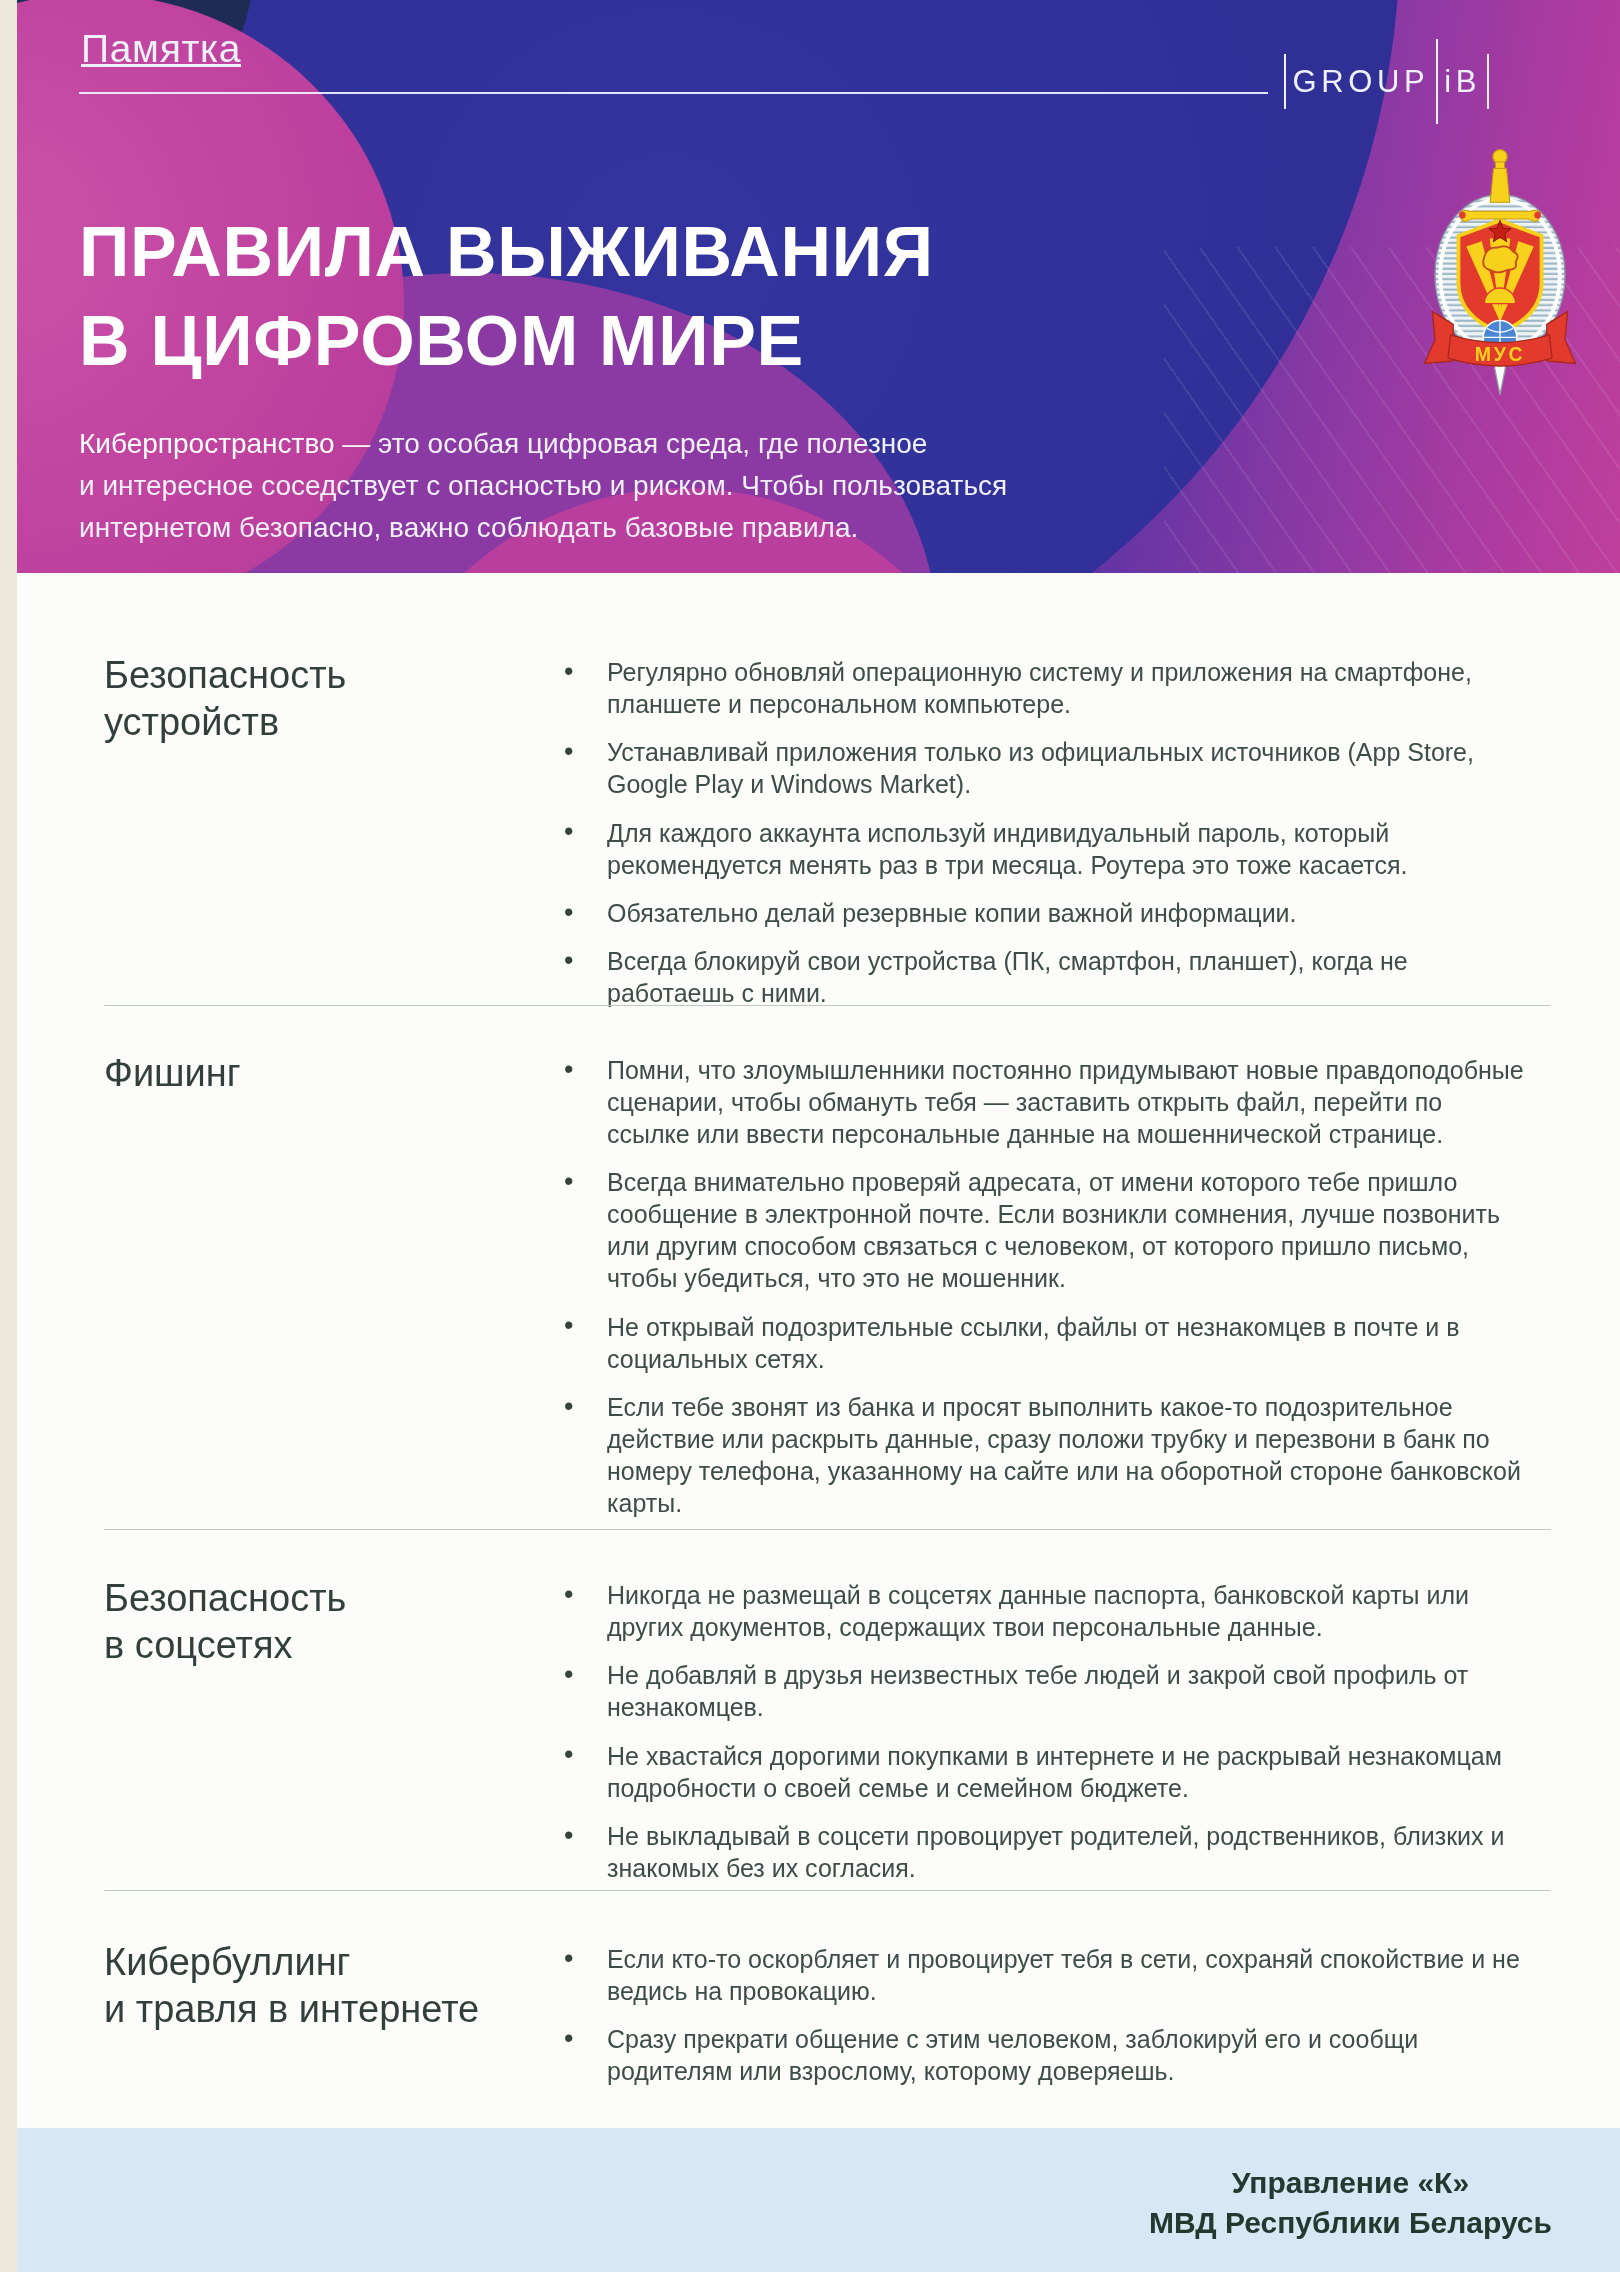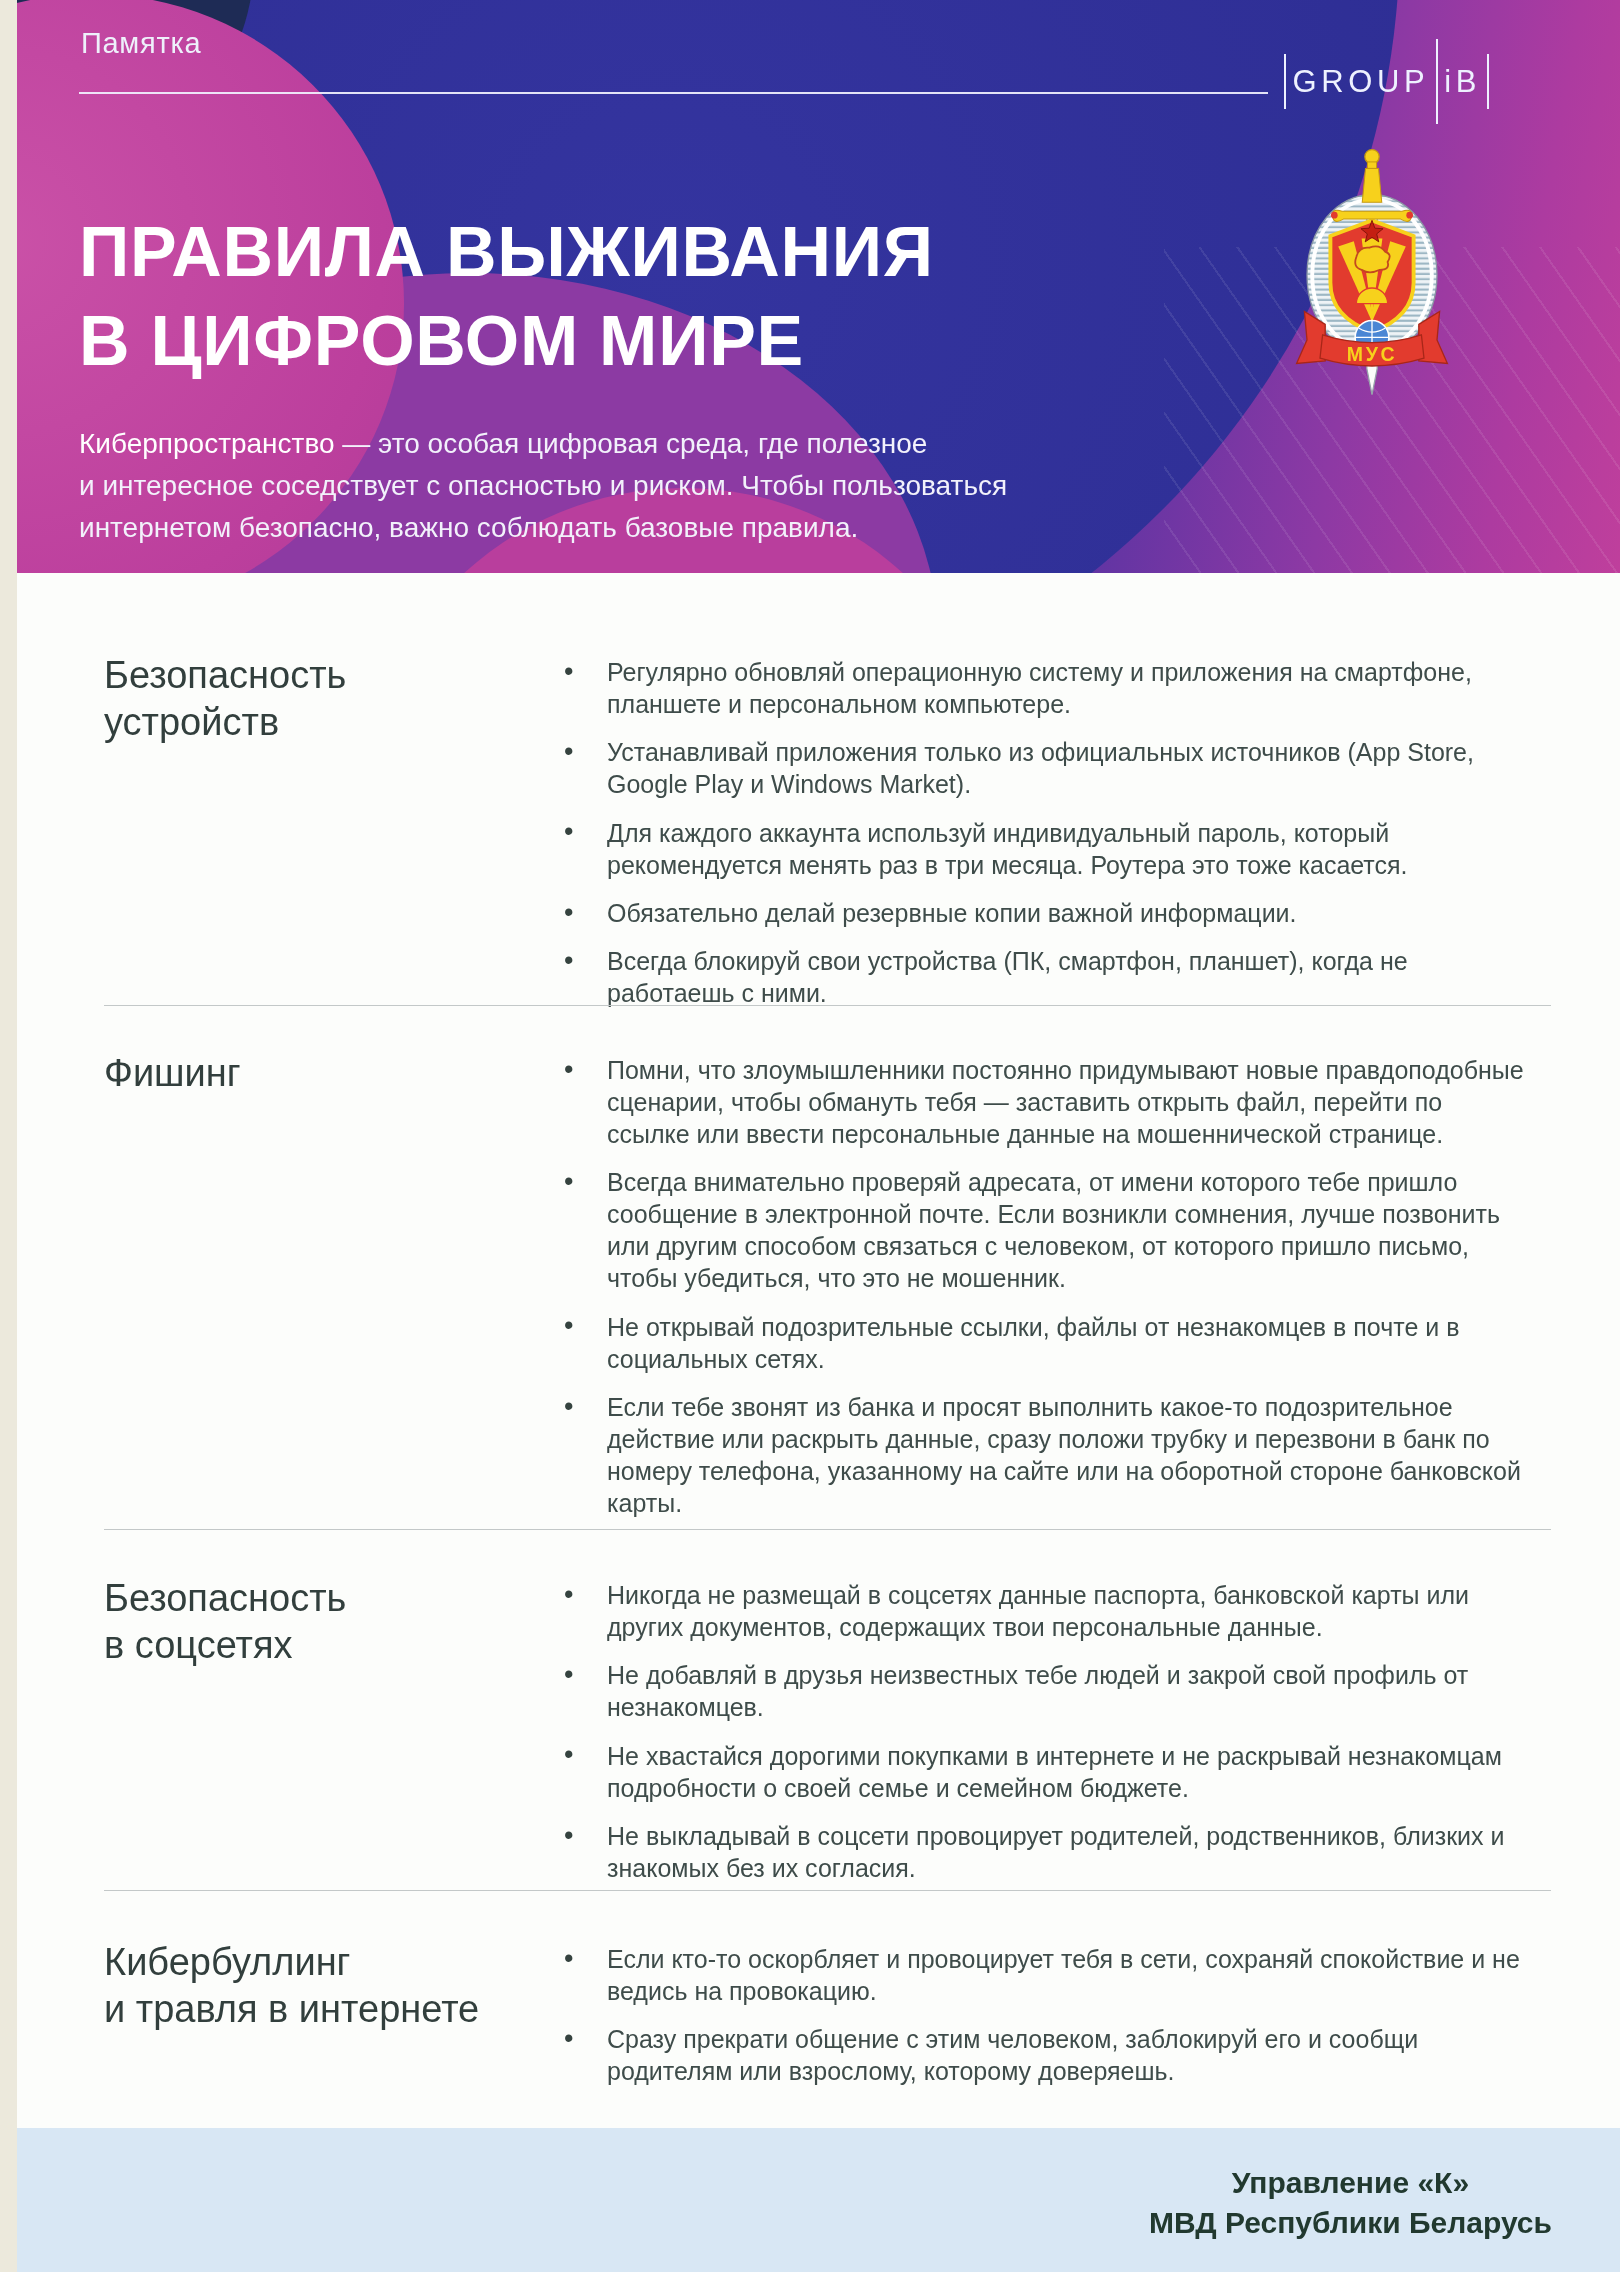--- a/index.html
+++ b/index.html
@@ -21,21 +21,21 @@
   .blob-navy{left:-228px;top:-879px;width:1628px;height:1628px;
     background:radial-gradient(circle at 55% 70%, #34349f 0%, #2e2e94 60%, #2a2b84 100%);}
   .blob-purple{left:0px;top:273px;width:938px;height:729px;background:#8c3aa3;}
   .blob-pink-bottom{left:358px;top:488px;width:651px;height:651px;background:#b93e9d;}
   .blob-pink-left{left:-221px;top:-6.5px;width:625px;height:619px;
     background:radial-gradient(circle at 35% 40%, #ca51a7 0%, #bc3f9d 70%, #b13a97 100%);}
   .banner-hatch{
     position:absolute;right:0;top:247px;width:456px;height:326px;opacity:.25;
     background:repeating-linear-gradient(55deg, transparent 0 29px, rgba(255,255,255,.35) 29px 31px);
   }
-  .memo-tag{position:absolute;left:81px;top:27px;font-size:29px;color:#eef0fb;letter-spacing:0.7px;}
+  .memo-tag{position:absolute;left:81px;top:27px;font-size:39px;color:#eef0fb;letter-spacing:0.7px;text-decoration:underline;}
   .memo-rule{position:absolute;left:79px;top:92px;width:1189px;height:2px;background:rgba(242,242,255,.92);}
 
   
   .gib{position:absolute;left:1284px;top:38px;height:87px;display:flex;align-items:center;color:#eef1ff;}
   .gib .bar{display:inline-block;width:2px;background:#eef1ff;}
   .gib .b1{height:55px;margin-right:6.5px;}
   .gib .b2{height:85px;margin:0 6.5px;}
   .gib .b3{height:55px;margin-left:6.5px;}
   .gib .gtxt{font-size:31px;font-weight:300;letter-spacing:4.6px;line-height:1;}
 
@@ -43,21 +43,21 @@
     position:absolute;left:79px;top:161px;width:1237px;
     font-size:70px;font-weight:700;line-height:1.27;letter-spacing:0.7px;
     color:#ffffff;white-space:pre-line;
   }
   .hero-intro{
     position:absolute;left:79px;top:395px;width:1276px;
     font-size:28px;line-height:1.5;color:#f2f1fb;white-space:pre-line;
   }
   .hero-intro b{color:#ffffff;font-weight:400;}
 
-  .emblem{position:absolute;left:1281px;top:145px;width:182px;height:260px;}
+  .emblem{position:absolute;left:1409px;top:145px;width:182px;height:260px;}
 
   
   .rule-section{position:absolute;left:104px;width:1459px;display:flex;align-items:flex-start;}
   .rule-section h2{
     margin:0;width:456px;flex:0 0 456px;
     font-size:38px;font-weight:400;line-height:1.24;color:#323f3d;white-space:pre-line;
   }
   .rule-section ul{margin:4px;padding:0;list-style:none;width:960px;}
   .rule-section li{
     position:relative;padding-left:43px;margin-bottom:16.3px;

